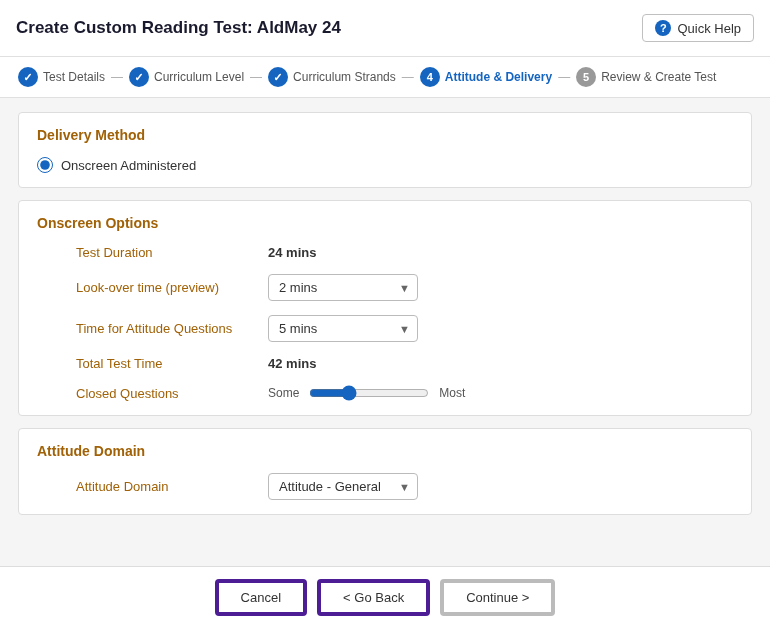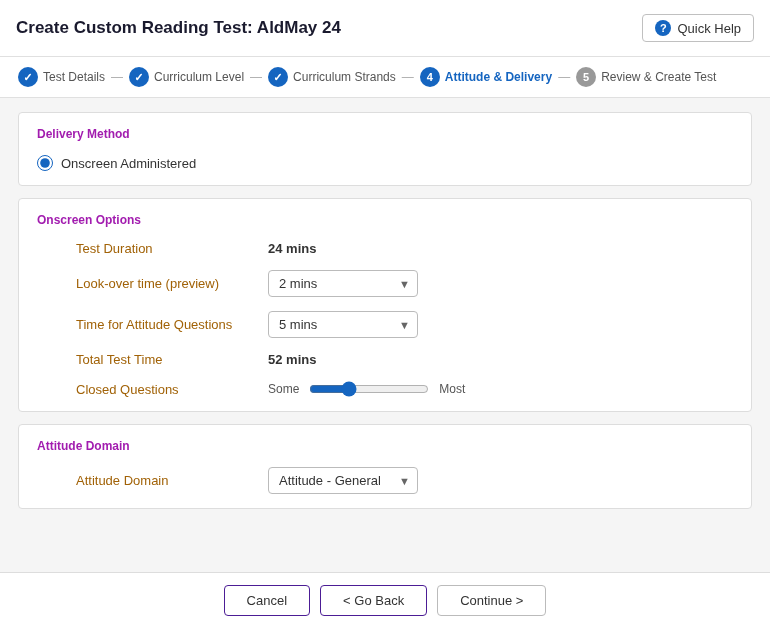--- a/index.html
+++ b/index.html
@@ -118,23 +118,23 @@
       flex-direction: column;
       gap: 12px;
     }
     .section-card {
       background: #fff;
       border: 1px solid #ddd;
       border-radius: 4px;
       padding: 14px 18px;
     }
     .section-title {
-      font-size: 12px;
+      font-size: 14px;
       font-weight: 700;
-      color: #a21caf;
+      color: #a16207;
       margin-bottom: 14px;
     }
     .radio-group {
       display: flex;
       flex-direction: column;
       gap: 10px;
     }
     .radio-item {
       display: flex;
       align-items: center;
@@ -218,21 +218,21 @@
       display: flex;
       align-items: center;
       justify-content: center;
       gap: 10px;
       padding: 12px 18px;
       border-top: 1px solid #ddd;
       background: #fff;
     }
     .footer-btn {
       padding: 7px 22px;
-      border: 1px solid #4c1d95;
+      border: 4px solid #4c1d95;
       border-radius: 4px;
       background: #fff;
       font-size: 13px;
       cursor: pointer;
       color: #333;
       display: flex;
       align-items: center;
       gap: 4px;
     }
     .footer-btn.primary {
@@ -323,21 +323,21 @@
               <option selected="">5 mins</option>
               <option>7 mins</option>
               <option>10 mins</option>
             </select>
             <span class="select-arrow">▼</span>
           </div>
         </div>
 
         <div class="option-row">
           <span class="option-label">Total Test Time</span>
-          <span class="option-value">52 mins</span>
+          <span class="option-value">42 mins</span>
         </div>
 
         <div class="option-row">
           <span class="option-label">Closed Questions</span>
           <div class="slider-container">
             <span class="slider-label">Some</span>
             <input type="range" class="slider-input" min="0" max="100" value="30" style="">
             <span class="slider-label">Most</span>
           </div>
         </div>

